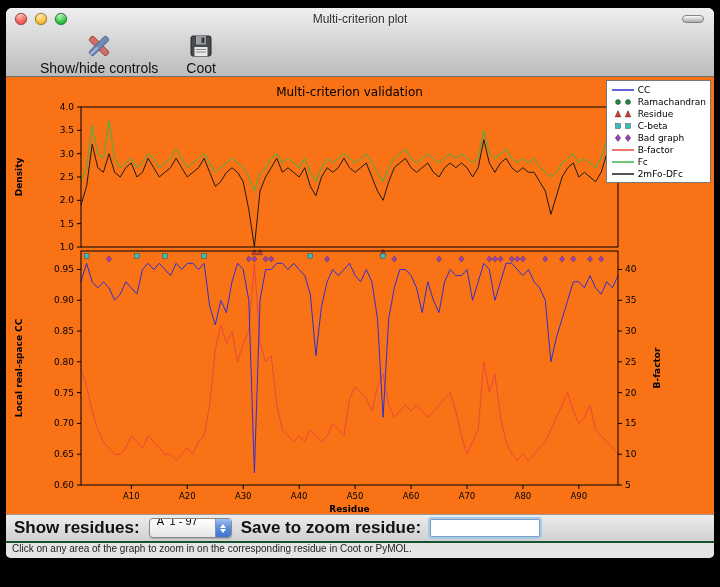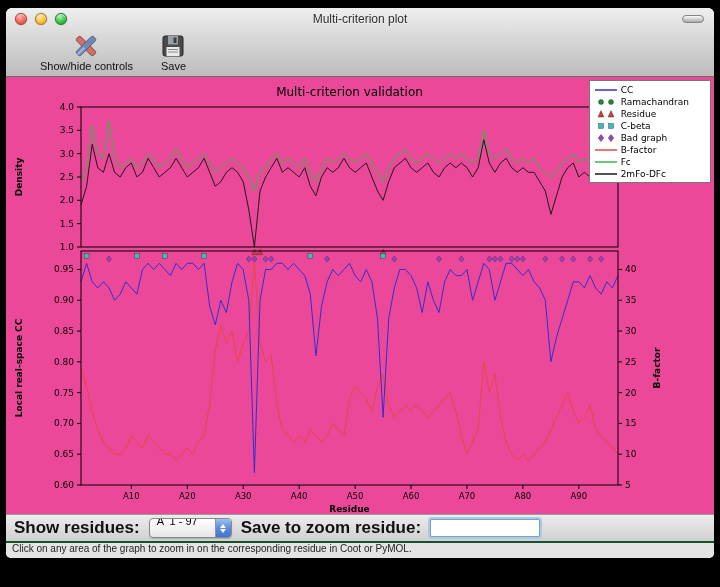--- a/index.html
+++ b/index.html
@@ -9,25 +9,25 @@
   .titlebar{height:22px;position:relative;display:flex;align-items:center;justify-content:center;}
   .traffic{position:absolute;left:9px;top:5px;display:flex;gap:8px;}
   .tl{width:12px;height:12px;border-radius:50%;box-shadow:inset 0 1px 1px rgba(255,255,255,.75),0 0 1px rgba(0,0,0,.5);}
   .tl.red{background:radial-gradient(circle at 40% 30%,#ffb4ad,#f96156 55%,#d8443a);border:1px solid #a33f36;box-sizing:border-box;}
   .tl.yellow{background:radial-gradient(circle at 40% 30%,#ffe9a8,#fdbf3f 55%,#dd9c22);border:1px solid #a8781c;box-sizing:border-box;}
   .tl.green{background:radial-gradient(circle at 40% 30%,#b8f0b4,#33c748 55%,#22992f);border:1px solid #1f7a28;box-sizing:border-box;}
   .title{font-size:12px;font-weight:normal;color:#2e2e2e;text-shadow:0 1px 0 rgba(255,255,255,.55);}
   .capsule{position:absolute;right:10px;top:7px;width:22px;height:8px;border-radius:4px;background:linear-gradient(#fcfcfc,#a9a9a9);border:1px solid #848484;box-sizing:border-box;}
   .toolbar{height:44px;display:flex;align-items:flex-start;padding:2px 0 0 30px;gap:20px;}
   .tool-btn{display:flex;flex-direction:column;align-items:center;gap:1px;padding:1px 4px;border-radius:4px;cursor:default;}
-  .tool-btn .lbl{font-size:11px;color:#111;white-space:nowrap;}
+  .tool-btn .lbl{font-size:14px;color:#111;white-space:nowrap;}
   .icon-box{height:26px;display:flex;align-items:center;justify-content:center;}
-  .plot-panel{position:relative;height:437px;background:#ec4899;}
+  .plot-panel{position:relative;height:437px;background:#f97316;}
   #plot{display:block;}
-  .legend{position:absolute;top:3px;right:3px;background:#fff;border:1px solid #787878;padding:3px 21px 3px 3px;display:flex;flex-direction:column;gap:1px;}
+  .legend{position:absolute;top:3px;right:3px;background:#fff;border:1px solid #787878;padding:3px 4px 3px 3px;display:flex;flex-direction:column;gap:1px;}
   .lg-row{display:flex;align-items:center;gap:2px;height:11px;}
   .lg-marker{width:26px;height:10px;display:flex;align-items:center;}
   .lg-label{font-family:"DejaVu Sans",sans-serif;font-size:9px;color:#000;white-space:nowrap;}
   .controls-bar{height:26px;background:linear-gradient(#ececec,#d0d0d0);border-top:1px solid #9c9c9c;display:flex;align-items:center;padding:0 8px;gap:9px;}
   .ctl-label{font-size:17px;font-weight:bold;color:#111;white-space:nowrap;}
   .popup{display:flex;align-items:stretch;height:18px;border:1px solid #8a8a8a;border-radius:4px;background:linear-gradient(#ffffff,#e6e6e6);box-shadow:0 1px 1px rgba(0,0,0,.18);overflow:hidden;}
   .popup .val{font-size:11px;padding:0 8px 14px 7px;display:flex;align-items:center;color:#000;min-width:50px;white-space:pre;}
   .popup .arrows{width:15px;border-left:1px solid #8796ab;background:linear-gradient(#9fc1f0,#5a8bdc 50%,#3f74d0);display:flex;flex-direction:column;align-items:center;justify-content:center;gap:1px;}
   .arr-up{width:0;height:0;border-left:3px solid transparent;border-right:3px solid transparent;border-bottom:4px solid #fff;}
   .arr-down{width:0;height:0;border-left:3px solid transparent;border-right:3px solid transparent;border-top:4px solid #fff;}
@@ -66,21 +66,21 @@
         <span class="icon-box">
           <svg width="24" height="24" viewBox="0 0 24 24">
             <rect x="2" y="2" width="20" height="20" rx="2" fill="#4a4a4a" stroke="#262626" stroke-width="1"></rect>
             <rect x="7" y="2" width="10" height="8.5" fill="#9aa0a8"></rect>
             <rect x="12.5" y="3.5" width="3" height="5.5" fill="#3c3c3c"></rect>
             <rect x="5.5" y="13" width="13" height="9" fill="#e9e9e9"></rect>
             <line x1="7" y1="15.5" x2="17" y2="15.5" stroke="#8a8a8a" stroke-width="1"></line>
             <line x1="7" y1="18" x2="17" y2="18" stroke="#8a8a8a" stroke-width="1"></line>
           </svg>
         </span>
-        <span class="lbl">Save</span>
+        <span class="lbl">Coot</span>
       </div>
     </div>
   </div>
 
   <div class="plot-panel">
     <svg id="plot" width="708" height="437">
         <text x="343.5" y="19" font-family="DejaVu Sans, sans-serif" font-size="12" fill="#000" text-anchor="middle">Multi-criterion validation</text>
         <polyline points="75.0,104.7 80.6,90.7 86.2,48.7 91.8,76.7 97.4,81.3 103.0,44.0 108.6,81.3 114.2,90.7 119.8,86.0 125.3,81.3 130.9,90.7 136.5,86.0 142.1,76.7 147.7,81.3 153.3,90.7 158.9,86.0 164.5,81.3 170.1,72.0 175.7,81.3 181.3,90.7 186.9,86.0 192.5,81.3 198.1,76.7 203.7,86.0 209.3,95.3 214.8,90.7 220.4,86.0 226.0,81.3 231.6,86.0 237.2,90.7 242.8,100.0 248.4,114.0 254.0,95.3 259.6,90.7 265.2,81.3 270.8,76.7 276.4,86.0 282.0,81.3 287.6,86.0 293.2,90.7 298.8,81.3 304.3,95.3 309.9,104.7 315.5,90.7 321.1,81.3 326.7,86.0 332.3,81.3 337.9,76.7 343.5,81.3 349.1,86.0 354.7,81.3 360.3,76.7 365.9,86.0 371.5,95.3 377.1,104.7 382.7,90.7 388.3,81.3 393.8,76.7 399.4,72.0 405.0,81.3 410.6,86.0 416.2,81.3 421.8,76.7 427.4,81.3 433.0,86.0 438.6,81.3 444.2,76.7 449.8,81.3 455.4,76.7 461.0,81.3 466.6,86.0 472.2,81.3 477.8,53.3 483.3,76.7 488.9,81.3 494.5,76.7 500.1,72.0 505.7,81.3 511.3,86.0 516.9,81.3 522.5,86.0 528.1,81.3 533.7,90.7 539.3,95.3 544.9,100.0 550.5,95.3 556.1,86.0 561.7,81.3 567.3,76.7 572.8,86.0 578.4,81.3 584.0,86.0 589.6,90.7 595.2,81.3 600.8,62.7 606.4,76.7 612.0,58.0" fill="none" stroke="#3cb44b" stroke-width="1"></polyline>
         <polyline points="75.0,128.0 80.6,109.3 86.2,67.3 91.8,90.7 97.4,95.3 103.0,76.7 108.6,95.3 114.2,100.0 119.8,90.7 125.3,86.0 130.9,100.0 136.5,95.3 142.1,81.3 147.7,90.7 153.3,100.0 158.9,95.3 164.5,90.7 170.1,81.3 175.7,90.7 181.3,100.0 186.9,95.3 192.5,90.7 198.1,81.3 203.7,95.3 209.3,109.3 214.8,104.7 220.4,95.3 226.0,90.7 231.6,95.3 237.2,104.7 242.8,132.7 248.4,170.0 254.0,114.0 259.6,100.0 265.2,90.7 270.8,81.3 276.4,95.3 282.0,90.7 287.6,95.3 293.2,100.0 298.8,90.7 304.3,109.3 309.9,118.7 315.5,100.0 321.1,90.7 326.7,95.3 332.3,90.7 337.9,81.3 343.5,90.7 349.1,95.3 354.7,90.7 360.3,86.0 365.9,100.0 371.5,114.0 377.1,123.3 382.7,104.7 388.3,90.7 393.8,86.0 399.4,81.3 405.0,90.7 410.6,95.3 416.2,90.7 421.8,86.0 427.4,95.3 433.0,100.0 438.6,90.7 444.2,86.0 449.8,90.7 455.4,86.0 461.0,90.7 466.6,100.0 472.2,90.7 477.8,62.7 483.3,86.0 488.9,95.3 494.5,86.0 500.1,81.3 505.7,90.7 511.3,95.3 516.9,90.7 522.5,95.3 528.1,95.3 533.7,104.7 539.3,114.0 544.9,137.3 550.5,118.7 556.1,100.0 561.7,90.7 567.3,86.0 572.8,100.0 578.4,95.3 584.0,100.0 589.6,104.7 595.2,95.3 600.8,76.7 606.4,90.7 612.0,72.0" fill="none" stroke="#1a1a1a" stroke-width="1"></polyline>
         <polyline points="75.0,291.0 80.6,309.5 86.2,334.1 91.8,352.6 97.4,364.9 103.0,371.1 108.6,377.2 114.2,377.2 119.8,371.1 125.3,358.7 130.9,364.9 136.5,371.1 142.1,358.7 147.7,364.9 153.3,371.1 158.9,377.2 164.5,377.2 170.1,383.4 175.7,377.2 181.3,371.1 186.9,377.2 192.5,364.9 198.1,358.7 203.7,327.9 209.3,272.5 214.8,247.9 220.4,266.4 226.0,254.1 231.6,284.8 237.2,266.4 242.8,254.1 248.4,186.3 254.0,266.4 259.6,284.8 265.2,278.7 270.8,327.9 276.4,352.6 282.0,358.7 287.6,364.9 293.2,358.7 298.8,364.9 304.3,352.6 309.9,358.7 315.5,364.9 321.1,358.7 326.7,346.4 332.3,352.6 337.9,358.7 343.5,321.8 349.1,309.5 354.7,315.6 360.3,321.8 365.9,334.1 371.5,309.5 377.1,297.2 382.7,327.9 388.3,340.3 393.8,334.1 399.4,327.9 405.0,334.1 410.6,327.9 416.2,334.1 421.8,340.3 427.4,334.1 433.0,327.9 438.6,321.8 444.2,315.6 449.8,334.1 455.4,358.7 461.0,377.2 466.6,364.9 472.2,352.6 477.8,284.8 483.3,315.6 488.9,297.2 494.5,340.3 500.1,364.9 505.7,377.2 511.3,383.4 516.9,377.2 522.5,383.4 528.1,377.2 533.7,371.1 539.3,364.9 544.9,352.6 550.5,340.3 556.1,327.9 561.7,315.6 567.3,334.1 572.8,346.4 578.4,340.3 584.0,327.9 589.6,352.6 595.2,358.7 600.8,364.9 606.4,371.1 612.0,377.2" fill="none" stroke="#e8493e" stroke-width="1"></polyline>

